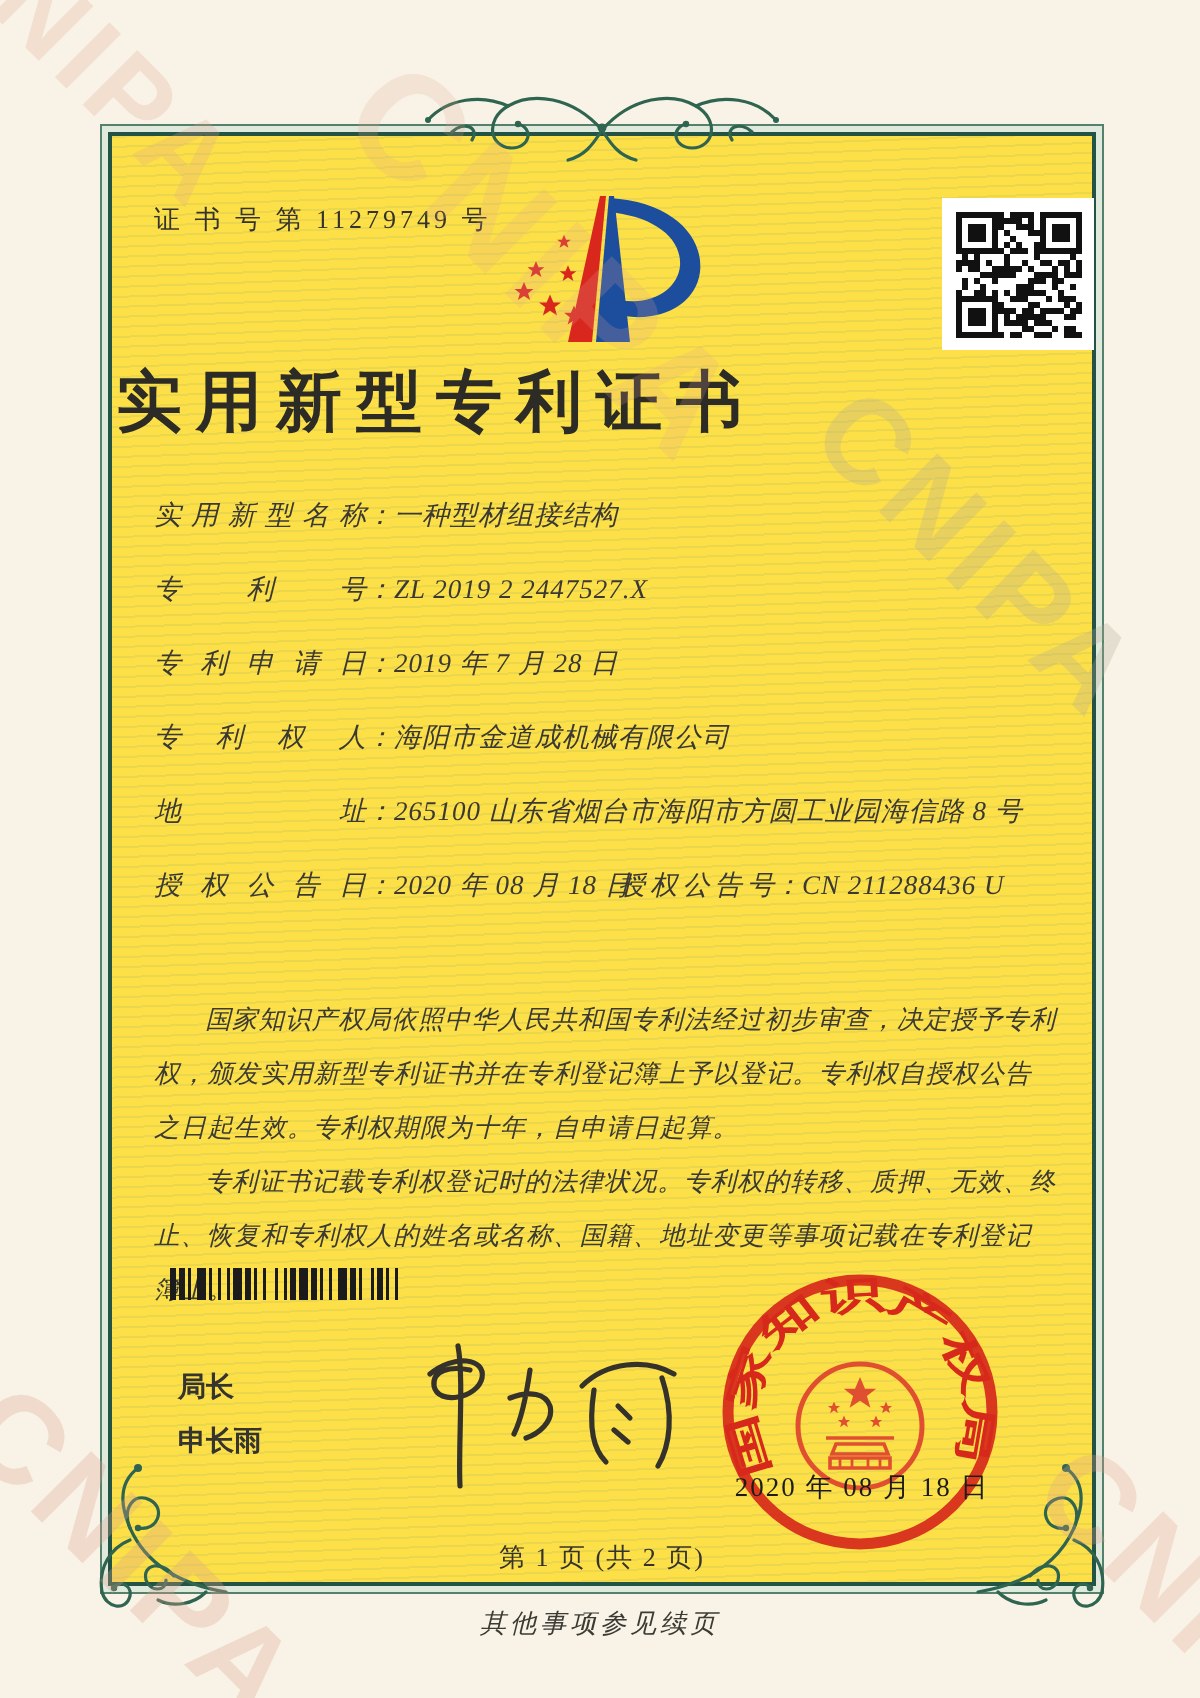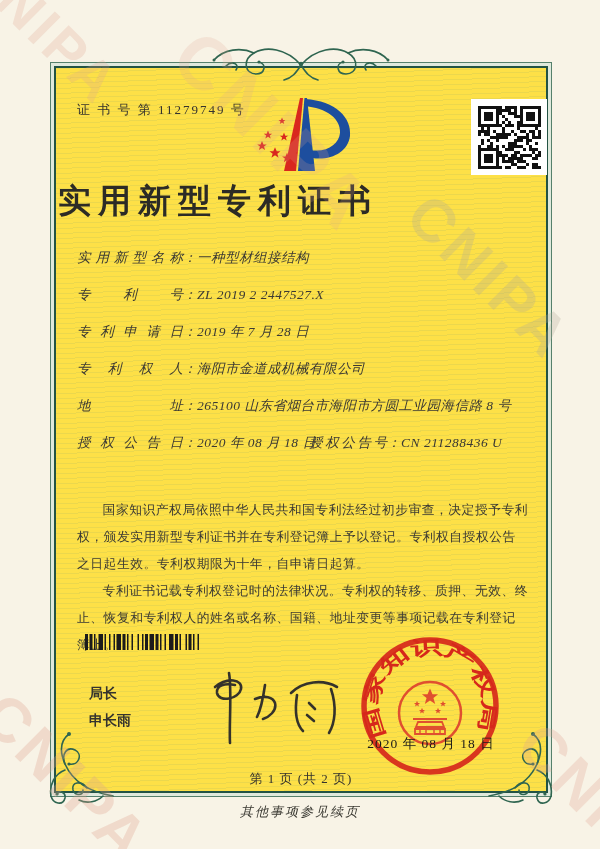--- a/index.html
+++ b/index.html
@@ -34,21 +34,21 @@
   .fields{position:absolute;left:26px;top:186px;width:452px;font-size:13.5px;color:#3b3933;font-style:italic;}
   .frow{position:relative;height:37px;line-height:18px;white-space:nowrap;}
   .flabel{display:inline-block;width:106px;text-align:justify;text-align-last:justify;
           -moz-text-align-last:justify;vertical-align:top;}
   .fcolon{display:inline-block;width:14px;}
   .fvalue{letter-spacing:.5px;}
   .fpair2{position:absolute;left:232px;top:0;}
   .fpair2 .flabel{width:78px;}
   
   .body-text{position:absolute;left:26px;top:434px;width:452px;font-size:12.8px;line-height:27px;
-             color:#3b3a33;}
+             font-style:italic;color:#3b3a33;}
   .body-text p{margin:0;text-indent:2em;letter-spacing:.5px;}
   
   .barcode{position:absolute;left:34px;top:571px;}
   .signer{position:absolute;left:38px;top:617px;font-family:"Liberation Sans","DejaVu Sans",sans-serif;
           font-size:14px;font-weight:600;color:#35342e;line-height:27px;}
   .signature{position:absolute;left:140px;top:596px;}
   .seal{position:absolute;left:304px;top:568px;width:150px;height:150px;}
   .seal-date{position:absolute;left:300px;top:672px;width:160px;text-align:center;font-size:13.5px;
              color:#1d1c19;letter-spacing:1px;z-index:6;}
   .page-footer{position:absolute;left:0;top:707px;width:100%;text-align:center;font-size:13px;

